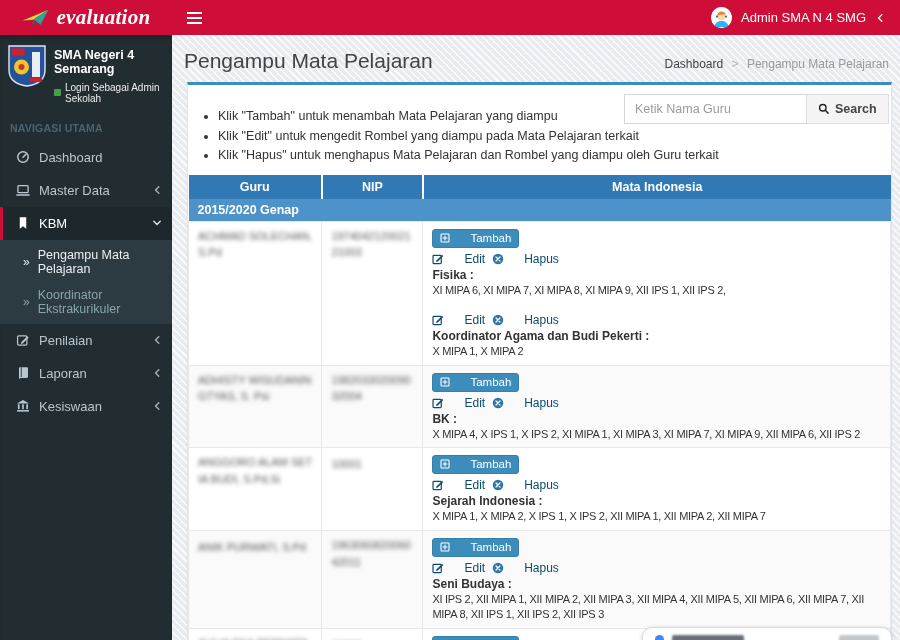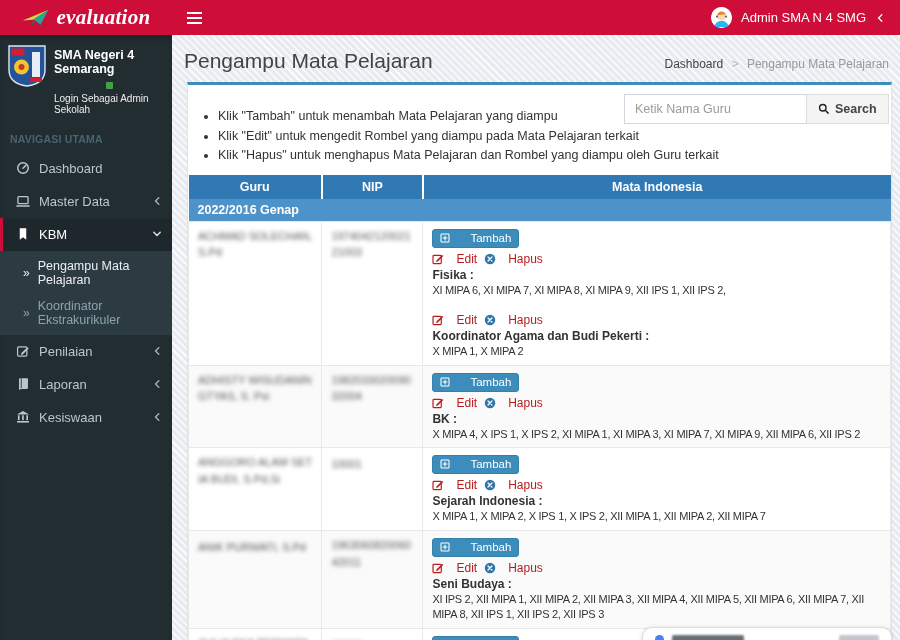--- a/index.html
+++ b/index.html
@@ -18,21 +18,21 @@
   .avatar { width:21px; height:21px; border-radius:50%; overflow:hidden; background:#fff; flex:0 0 auto; }
   .topbar-chevron { display:flex; align-items:center; opacity:.95; }
 
   
   .sidebar { position:absolute; top:35px; left:0; bottom:0; width:172px; background:#222d32;
     box-shadow: inset 0 5px 6px -4px rgba(0,0,0,.45); }
   .user-panel { display:flex; gap:8px; padding:10px 8px 9px; align-items:flex-start; }
   .crest { width:38px; height:42px; flex:0 0 auto; }
   .user-info { padding-top:3px; }
   .school-name { color:#fff; font-size:12.5px; font-weight:700; line-height:1.15; }
-  .login-status { color:#eee; font-size:10px; margin-top:5px; display:flex; align-items:center; gap:4px;flex-direction:column; }
+  .login-status { color:#eee; font-size:10px; margin-top:5px; display:flex; align-items:center; gap:4px; }
   .status-square { width:7px; height:7px; background:#43a047; border-radius:1px; flex:0 0 auto; }
   .nav-header { color:#4b646f; font-size:10.5px; font-weight:700; padding:9px 10px 7px; letter-spacing:.2px; }
   ul.nav { list-style:none; margin:0; padding:0; }
   li.nav-item { display:flex; align-items:center; gap:9px; padding:9px 10px 9px 12px; color:#b8c7ce;
     font-size:13px; border-left:3px solid transparent; cursor:pointer; }
   li.nav-item.active { background:#1e282c; color:#fff; border-left-color:#ce0d38; }
   .nav-icon { width:15px; height:15px; display:inline-flex; align-items:center; justify-content:center; }
   .nav-icon svg { width:14px; height:14px; }
   .nav-arrow { margin-left:auto; display:inline-flex; opacity:.85; }
   .nav-arrow svg { width:10px; height:10px; }
@@ -71,21 +71,21 @@
   .section-row td { background:#4d92c9; color:#fff; font-size:12.5px; font-weight:700; padding:4px 9px; }
   .guru-table tbody.rows td { border:1px solid #e8e8e8; padding:6px 9px; vertical-align:top; }
   .guru-table tbody.rows tr:nth-child(even) { background:#fafafa; }
   .redacted { filter:blur(2.3px); color:#585858; font-size:11px; line-height:1.5; display:inline-block;
     user-select:none; word-break:break-all; }
   .btn-tambah { display:inline-flex; align-items:center; gap:20px; background:#3c8dbc; border:1px solid #367fa9;
     color:#fff; font-size:11.5px; padding:2px 7px 3px; border-radius:3px; cursor:pointer; margin:1px 0 3px; }
   .btn-tambah svg { width:10px; height:10px; }
   .subject-block + .subject-block { margin-top:15px; }
   .action-line { display:flex; align-items:center; gap:7px; margin:1px 0 1px; }
-  .action-link { color:#b91c1c; text-decoration:none; display:inline-flex; align-items:center; gap:12px;
+  .action-link { color:#0c4a6e; text-decoration:none; display:inline-flex; align-items:center; gap:20px;
     font-size:12px; cursor:pointer; }
   .action-link svg { width:12px; height:12px; }
   .i-times { color:#2e75a8; }
   .subject-name { font-weight:700; font-size:12px; color:#333; margin:2px 0 1px; }
   .subject-classes { font-size:11px; letter-spacing:-.3px; color:#333; line-height:1.35; }
 
   
   .bottom-popup { position:absolute; right:8px; bottom:-28px; width:250px; height:41px; background:#fff;
     border:1px solid #dadce0; border-radius:10px; box-shadow:0 1px 4px rgba(0,0,0,.18);
     display:flex; align-items:flex-start; gap:8px; padding:5px 12px; z-index:40; }
@@ -289,21 +289,21 @@
         </colgroup>
       <thead>
         <tr>
           <th>Guru</th>
           <th>NIP</th>
           <th>Mata Indonesia</th>
         </tr>
       </thead>
       <tbody>
         <tr class="section-row">
-          <td colspan="3">2022/2016 Genap</td>
+          <td colspan="3">2015/2020 Genap</td>
         </tr>
       </tbody>
       <tbody class="rows">
           <tr>
     <td><span class="redacted guru-name">ACHMAD SOLECHAN, S.Pd</span></td>
     <td><span class="redacted nip-value">197404212002121003</span></td>
     <td>
       <button class="btn-tambah">
         <span style="display:inline-flex">
           <svg viewBox="0 0 14 14">

